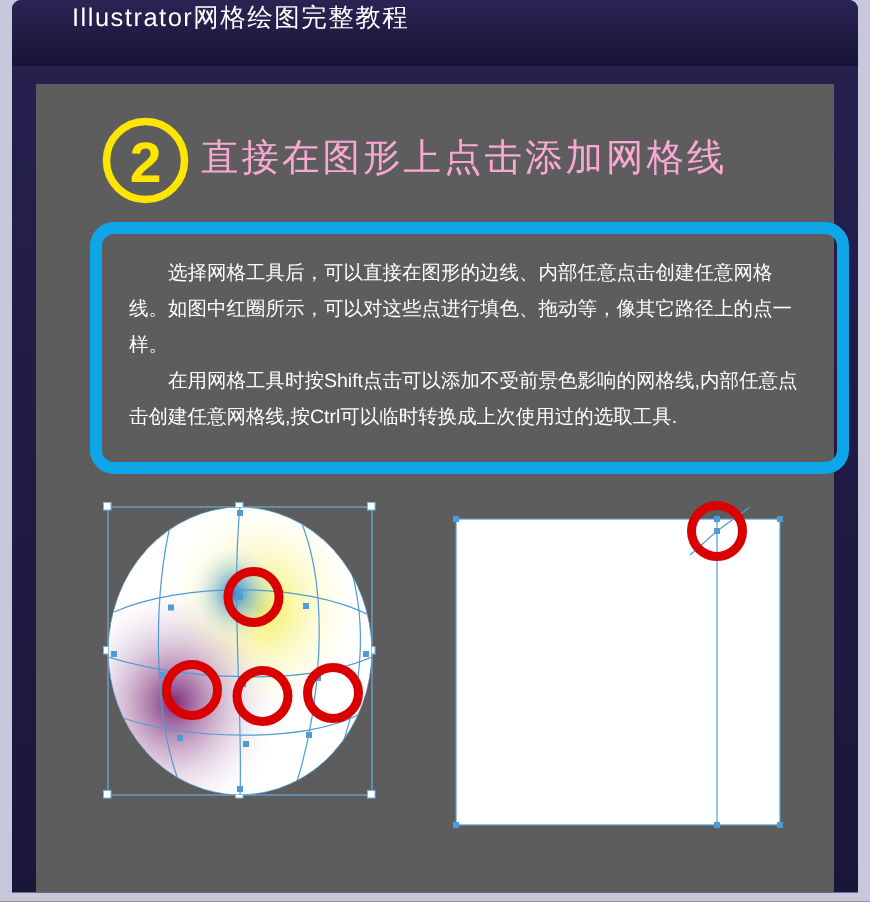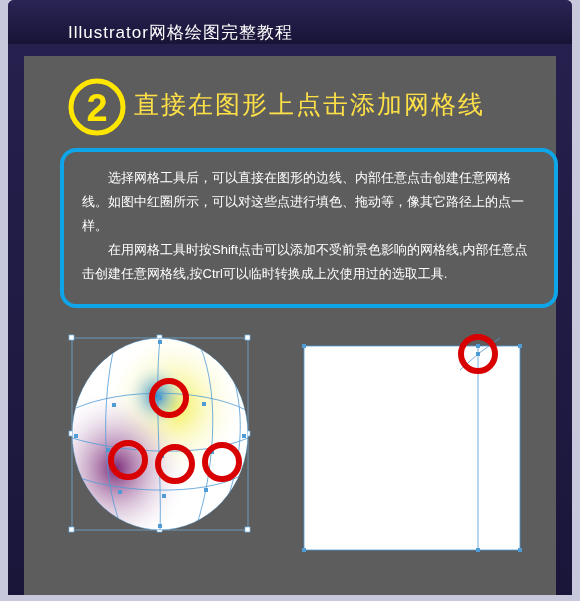--- a/index.html
+++ b/index.html
@@ -16,53 +16,53 @@
     left: 8px; top: 0;
     width: 564px;
     height: 595px;
     background: linear-gradient(180deg, #26214f 0%, #1a163a 100%);
     border-radius: 6px 6px 0 0;
     overflow: hidden;
   }
   .titlebar {
     height: 44px;
     display: flex;
-    align-items: flex-end;
-    padding-left: 60px;
+    align-items: flex-start;
+    padding-left: 40px;
     color: #ffffff;
     font-size: 17px;
     letter-spacing: 1px;
     background: linear-gradient(180deg, #2a2454 0%, #181436 100%);
   }
   .panel {
     position: absolute;
     left: 16px; top: 56px;
     right: 16px; bottom: 0;
     background: #5d5d5d;
   }
   .stepnum {
     position: absolute;
     left: 44px; top: 22px;
     width: 58px; height: 58px;
   }
   .steptitle {
     position: absolute;
     left: 110px; top: 32px;
-    color: #fde047;
+    color: #f9a8d4;
     font-size: 25px;
     letter-spacing: 2px;
     font-weight: 500;
     white-space: nowrap;
   }
   .box {
     position: absolute;
     left: 36px; top: 92px;
     width: 454px;
     padding: 14px 18px 18px 18px;
-    border: 4px solid #0ea5e9;
+    border: 8px solid #0ea5e9;
     border-radius: 16px;
     color: #ffffff;
     font-size: 13px;
     line-height: 1.85;
   }
   .box p { margin: 0; }
   .indent { text-indent: 2em; }
   .figs {
     position: absolute;
     left: 38px; top: 262px;

